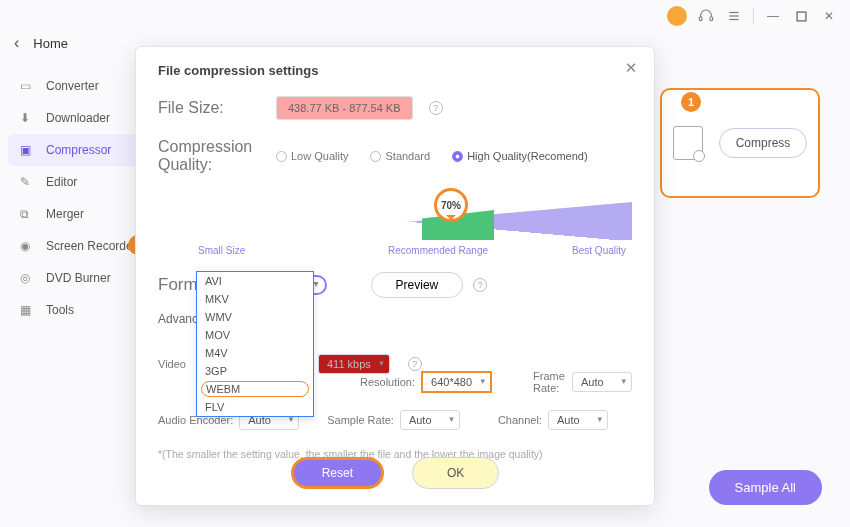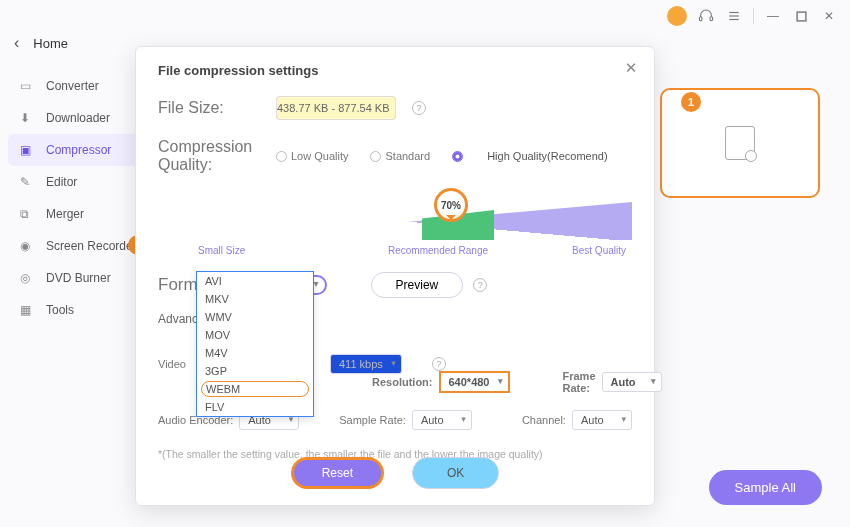--- a/index.html
+++ b/index.html
@@ -25,26 +25,26 @@
   .right-box .docicn::after { content:""; position:absolute; right:-3px; bottom:-3px; width:10px; height:10px; border:1px solid #aaa; border-radius:50%; background:#fff; }
   .compress-btn { border:1px solid #c8c8df; background:#fff; color:#555; padding:7px 16px; border-radius:16px; font-size:12px; cursor:pointer; }
   .startall { position:absolute; right:28px; bottom:22px; background:#8d78f2; color:#fff; border:none; padding:10px 26px; border-radius:20px; font-size:13px; cursor:pointer; }
 
   
   .modal { position:absolute; left:135px; top:46px; width:520px; height:460px; background:#fff; border:1px solid #e2e2ea; border-radius:6px; box-shadow:0 6px 24px rgba(0,0,0,0.12); padding:16px 22px 18px; }
   .modal-title { font-size:13px; color:#444; font-weight:600; }
   .close-x { position:absolute; right:14px; top:12px; width:18px; height:18px; color:#888; cursor:pointer; display:flex;align-items:center;justify-content:center;font-size:15px; }
   .row { display:flex; align-items:center; margin-top:18px; gap:8px; font-size:11px; color:#666; }
   .lbl { width:110px; font-size:16px; color:#777; }
-  .filesize-box { border:1px solid #ddd; background:#fef9c3; padding:5px 0; border-radius:3px; font-size:11px; color:#666; min-width:120px; }
+  .filesize-box { border:1px solid #ddd; background:#fca5a5; padding:5px 11px; border-radius:3px; font-size:11px; color:#666; min-width:120px; }
   .info-circ { width:14px;height:14px;border:1px solid #bbb;border-radius:50%;display:inline-flex;align-items:center;justify-content:center;font-size:9px;color:#aaa;margin-left:8px; }
   .radio { width:11px;height:11px;border:1px solid #bbb;border-radius:50%;display:inline-block;margin-right:4px;vertical-align:middle; }
   .radio.sel { border-color:#7a62f0; box-shadow:inset 0 0 0 2.5px #7a62f0; }
   .cq-opt { margin-right:14px; display:inline-flex;align-items:center; color:#777; }
-  .cq-opt.sel { color:#555;gap:20px; }
+  .cq-opt.sel { color:#555; }
 
   
   .qbar { position:relative; margin-top:18px; height:64px; }
   .qbar .grad { position:absolute; left:44px; right:0; bottom:16px; height:38px; background:linear-gradient(to top right, transparent 48%, #b5abf2 48%); clip-path: polygon(0 100%, 100% 0, 100% 100%); }
   .qbar .green { position:absolute; left:264px; width:72px; bottom:16px; height:30px; background:#4dc37a; clip-path: polygon(0 28%, 100% 0, 100% 100%, 0 100%); }
   .qlabel { position:absolute; bottom:0; font-size:10px; color:#8c7fe6; }
   .ql-small { left:40px; }
   .ql-rec { left:230px; }
   .ql-best { right:6px; }
   .pct-bubble { position:absolute; left:276px; top:-4px; width:34px; height:34px; border:3px solid #f28c2a; border-radius:50%; background:#fff; display:flex;align-items:center;justify-content:center;font-size:10px;color:#444;font-weight:600; }
@@ -55,31 +55,31 @@
   .sel-box { border:2px solid #8d78f2; border-radius:12px; padding:2px 20px 2px 10px; font-size:11px; color:#555; position:relative; min-width:110px; cursor:pointer; }
   .sel-box::after { content:"▾"; position:absolute; right:6px; top:1px; font-size:10px; color:#888; }
   .preview-btn { margin-left:44px; border:1px solid #d2d2e2; background:#fff; padding:5px 24px; border-radius:16px; font-size:12px; cursor:pointer; }
 
   
   .dd { position:absolute; left:60px; top:224px; width:118px; border:1px solid #3b82f6; background:#fff; box-shadow:0 3px 8px rgba(0,0,0,0.12); font-size:11px; z-index:5; }
   .dd .opt { padding:3px 8px; color:#555; cursor:pointer; }
   .dd .opt.hl { border:1.5px solid #f28c2a; border-radius:10px; margin:1px 4px; padding:1px 4px; }
 
   .adv { margin-top:14px; font-size:12px; color:#666; }
-  .grid3 { display:flex; gap:22px; margin-top:14px; font-size:11px; color:#777; align-items:center; }
+  .grid3 { display:flex; gap:10px; margin-top:14px; font-size:11px; color:#777; align-items:center; }
   .grid3 .fld { display:flex; align-items:center; gap:6px; }
   .drop { border:1px solid #d6d6e4; padding:3px 18px 3px 8px; border-radius:3px; font-size:11px; color:#555; position:relative; min-width:60px; cursor:pointer; background:#fff; }
   .drop::after { content:"▾"; position:absolute; right:5px; top:3px; font-size:9px; color:#888; }
-  .drop.disabled { background:#1d4ed8; color:#bbb; }
+  .drop.disabled { background:#b91c1c; color:#bbb; }
   .drop.hl-orange { border:2px solid #f28c2a; border-radius:0; }
   .hint { margin-top:18px; font-size:10.5px; color:#aaa; }
 
   .btn-row { position:absolute; bottom:16px; left:0; right:0; display:flex; justify-content:center; gap:28px; }
   .reset-btn { background:#8d78f2; color:#fff; border:3px solid #f28c2a; padding:6px 28px; border-radius:18px; font-size:12px; cursor:pointer; }
-  .ok-btn { background:#7dd3fc; color:#555; border:1px solid #d2d2e2; padding:7px 34px; border-radius:18px; font-size:12px; cursor:pointer; }
+  .ok-btn { background:#fef9c3; color:#555; border:1px solid #d2d2e2; padding:7px 34px; border-radius:18px; font-size:12px; cursor:pointer; }
 
   
   .callout { width:20px;height:20px;border-radius:50%;background:#f28c2a;color:#fff;display:flex;align-items:center;justify-content:center;font-size:11px;font-weight:bold;position:absolute; }
   .c1 { left:681px; top:92px; }
   .c2 { left:128px; top:235px; }
   .c3 { left:358px; top:335px; }
   .c4 { left:487px; top:450px; }
 </style>
 </head>
 <body>
@@ -145,20 +145,21 @@
       <span>DVD Burner</span>
     </div>
   <div class="sb-item">
       <span class="icn">▦</span>
       <span>Tools</span>
     </div>
 </div>
 
 <div class="right-box">
   <div class="docicn"></div>
+  <button class="compress-btn">Compress</button>
 </div>
 
 <button class="startall">Sample All</button>
 
 <div class="callout c1">1</div>
 <div class="callout c2">2</div>
 <div class="callout c3">3</div>
 <div class="callout c4">4</div>
 
 <div class="modal">
@@ -208,21 +209,21 @@
   <div class="grid3" style="margin-top:28px">
     <div class="fld" style="min-width:150px">
       <span>Video</span>
       <span style="margin-left:auto">R)</span>
       <span class="drop" style="min-width:18px"></span>
     </div>
     <span class="drop disabled" style="min-width:70px">411 kbps</span>
     <span class="info-circ">?</span>
   </div>
 
-  <div class="grid3" style="margin-top:-4px; margin-left:32px;font-weight:bold;">
+  <div class="grid3" style="margin-top:-4px; margin-left:32px;">
     <div class="fld" style="min-width:160px"></div>
     <div class="fld">
       <span>Resolution:</span>
       <span class="drop hl-orange">640*480</span>
     </div>
     <div class="fld" style="margin-left:31px">
       <span>Frame Rate:</span>
       <span class="drop">Auto</span>
     </div>
   </div>

